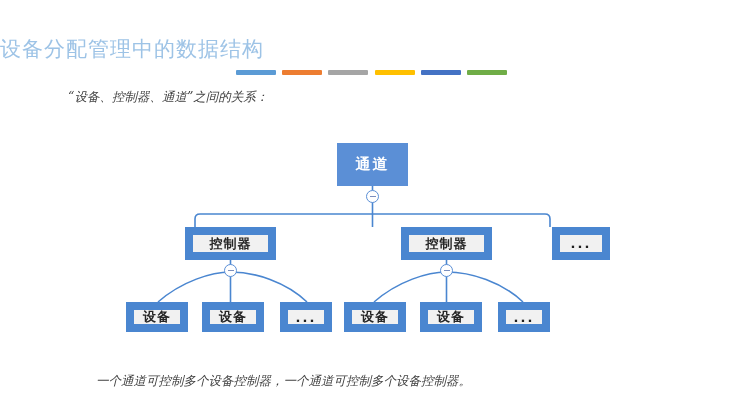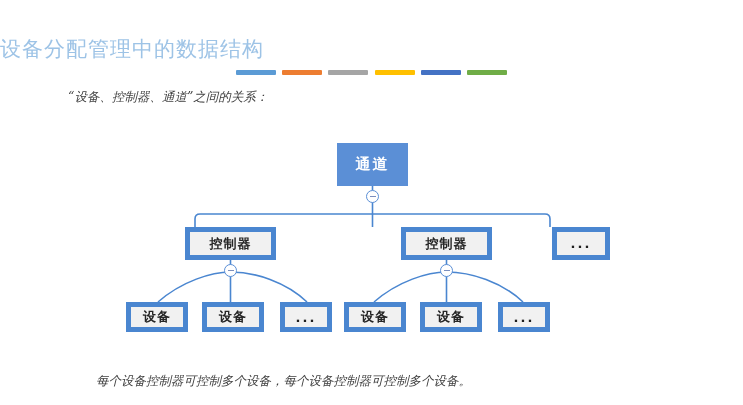--- a/index.html
+++ b/index.html
@@ -100,21 +100,21 @@
   .node.root {
     background: #5b8fd6;
     border: none;
     color: #ffffff;
     font-size: 15px;
     letter-spacing: 2px;
   }
   .node.branch,
   .node.leaf {
     background: #f1f1f1;
-    border: 5px solid #0369a1;
+    border: 8px solid #0369a1;
   }
   .node.ellipsis {
     letter-spacing: 2px;
     font-size: 13px;
     color: #1f1f1f;
   }
 
   .collapse-toggle {
     position: absolute;
     width: 13px;
@@ -199,15 +199,15 @@
     <div class="node leaf" style="left: 120px; top: 302px; width: 62px; height: 30px; background: rgb(241, 241, 241); border-color: rgb(74, 134, 208);">设备</div>
     <div class="node leaf" style="left: 196px; top: 302px; width: 62px; height: 30px; background: rgb(241, 241, 241); border-color: rgb(74, 134, 208);">设备</div>
     <div class="node leaf ellipsis" style="left: 274px; top: 302px; width: 52px; height: 30px; background: rgb(241, 241, 241); border-color: rgb(74, 134, 208);">...</div>
 
     <div class="node leaf" style="left: 338px; top: 302px; width: 62px; height: 30px; background: rgb(241, 241, 241); border-color: rgb(74, 134, 208);">设备</div>
     <div class="node leaf" style="left: 414px; top: 302px; width: 62px; height: 30px; background: rgb(241, 241, 241); border-color: rgb(74, 134, 208);">设备</div>
     <div class="node leaf ellipsis" style="left: 492px; top: 302px; width: 52px; height: 30px; background: rgb(241, 241, 241); border-color: rgb(74, 134, 208);">...</div>
 
   </div>
 
-  <div class="body-text" id="caption">每个设备控制器可控制多个设备，每个设备控制器可控制多个设备。</div>
+  <div class="body-text" id="caption">一个通道可控制多个设备控制器，一个通道可控制多个设备控制器。</div>
 
 </div>
 
 </body></html>

